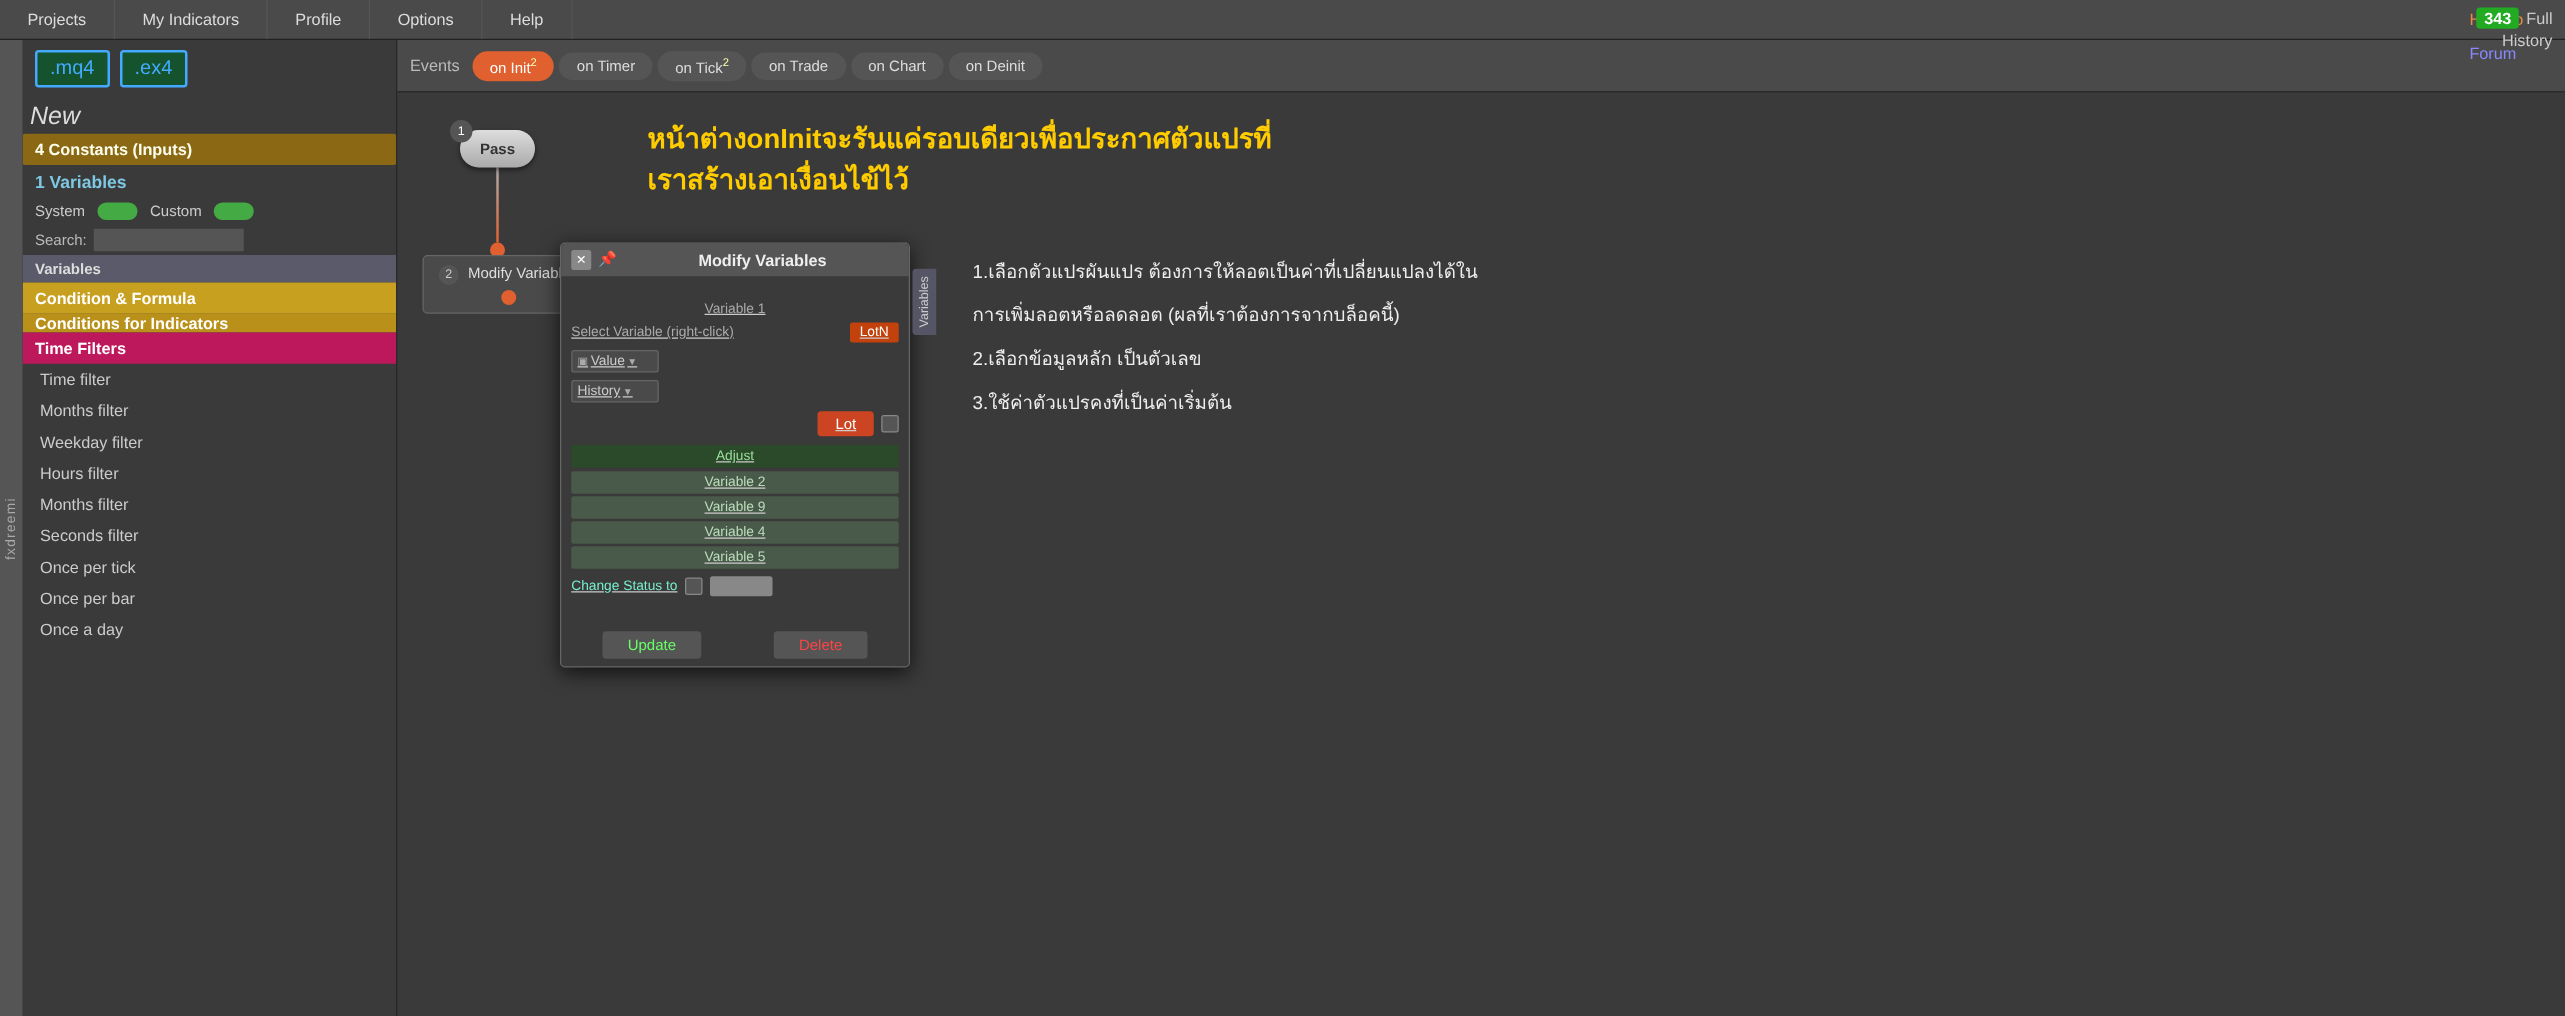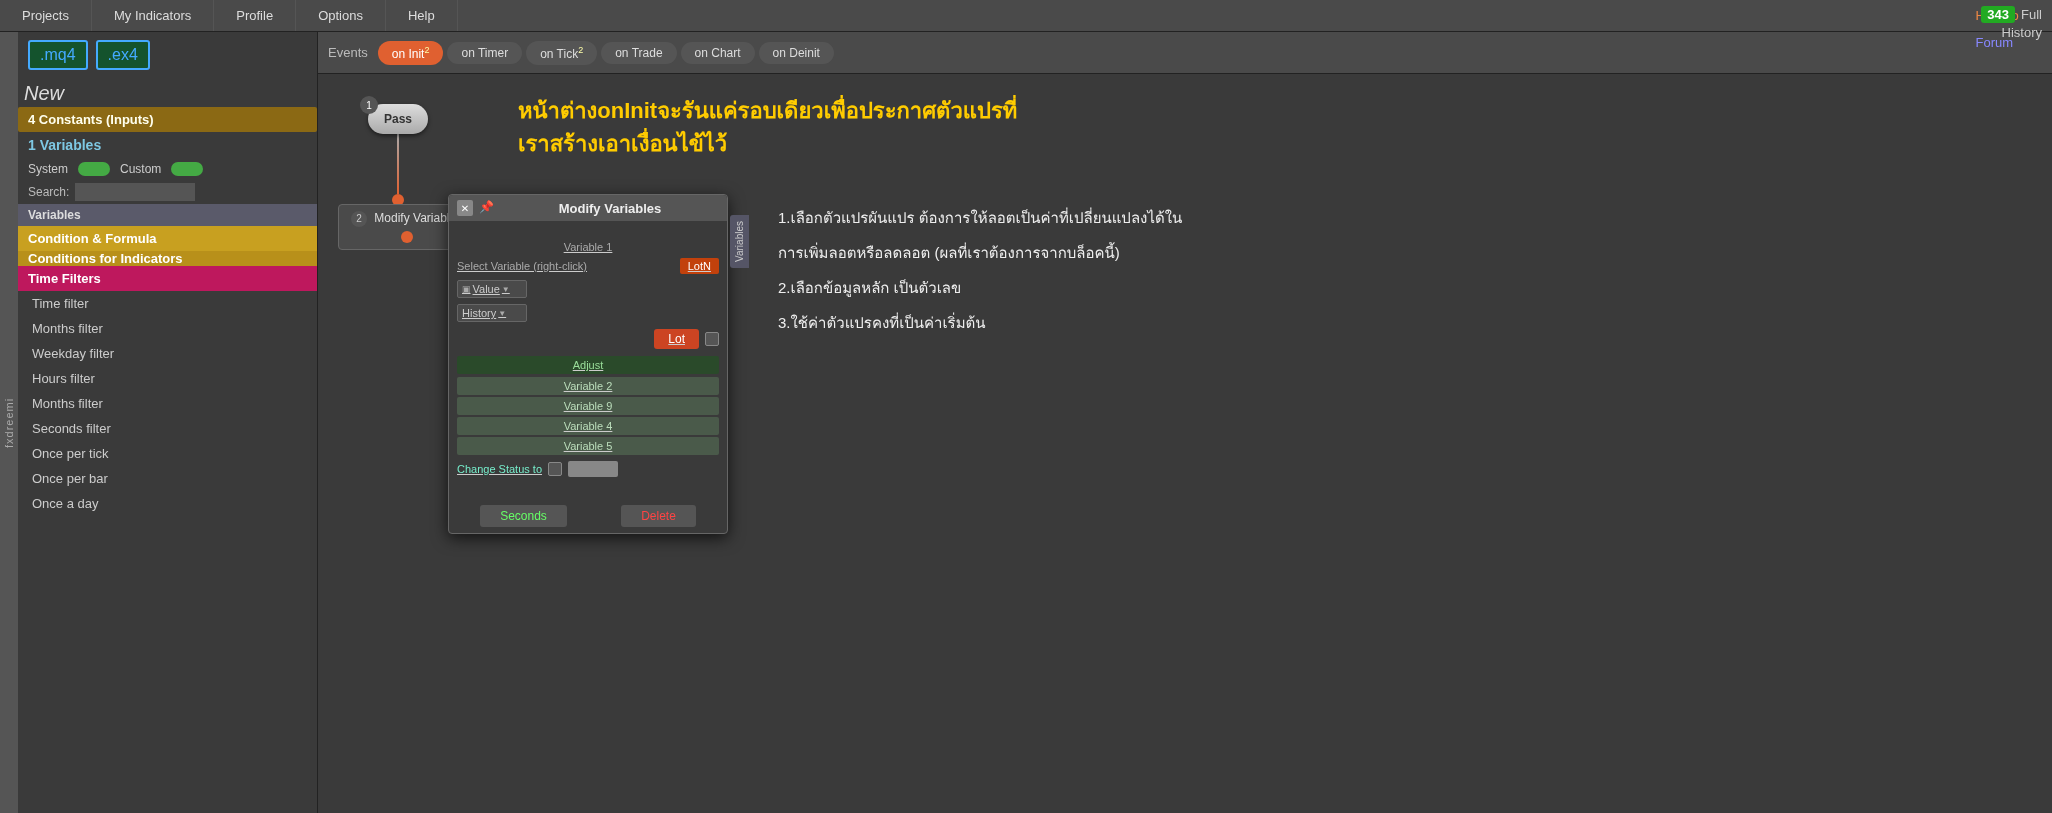--- a/index.html
+++ b/index.html
@@ -709,21 +709,21 @@
           <div class="modal-var-row">Variable 9</div>
           <div class="modal-var-row">Variable 4</div>
           <div class="modal-var-row">Variable 5</div>
           <div class="modal-change-status-row">
             <span>Change Status to</span>
             <div class="status-checkbox"></div>
             <div class="status-color-box"></div>
           </div>
         </div>
         <div class="modal-footer">
-          <button class="btn-update">Seconds</button>
+          <button class="btn-update">Update</button>
           <button class="btn-delete">Delete</button>
         </div>
         <div class="modal-side-tab">Variables</div>
       </div>
 
       <div class="right-instructions">
         <div class="ri-line">
           <span>1.เลือกตัวแปรผันแปร ต้องการให้ลอตเป็นค่าที่เปลี่ยนแปลงได้ใน</span>
         </div>
         <div class="ri-line">

